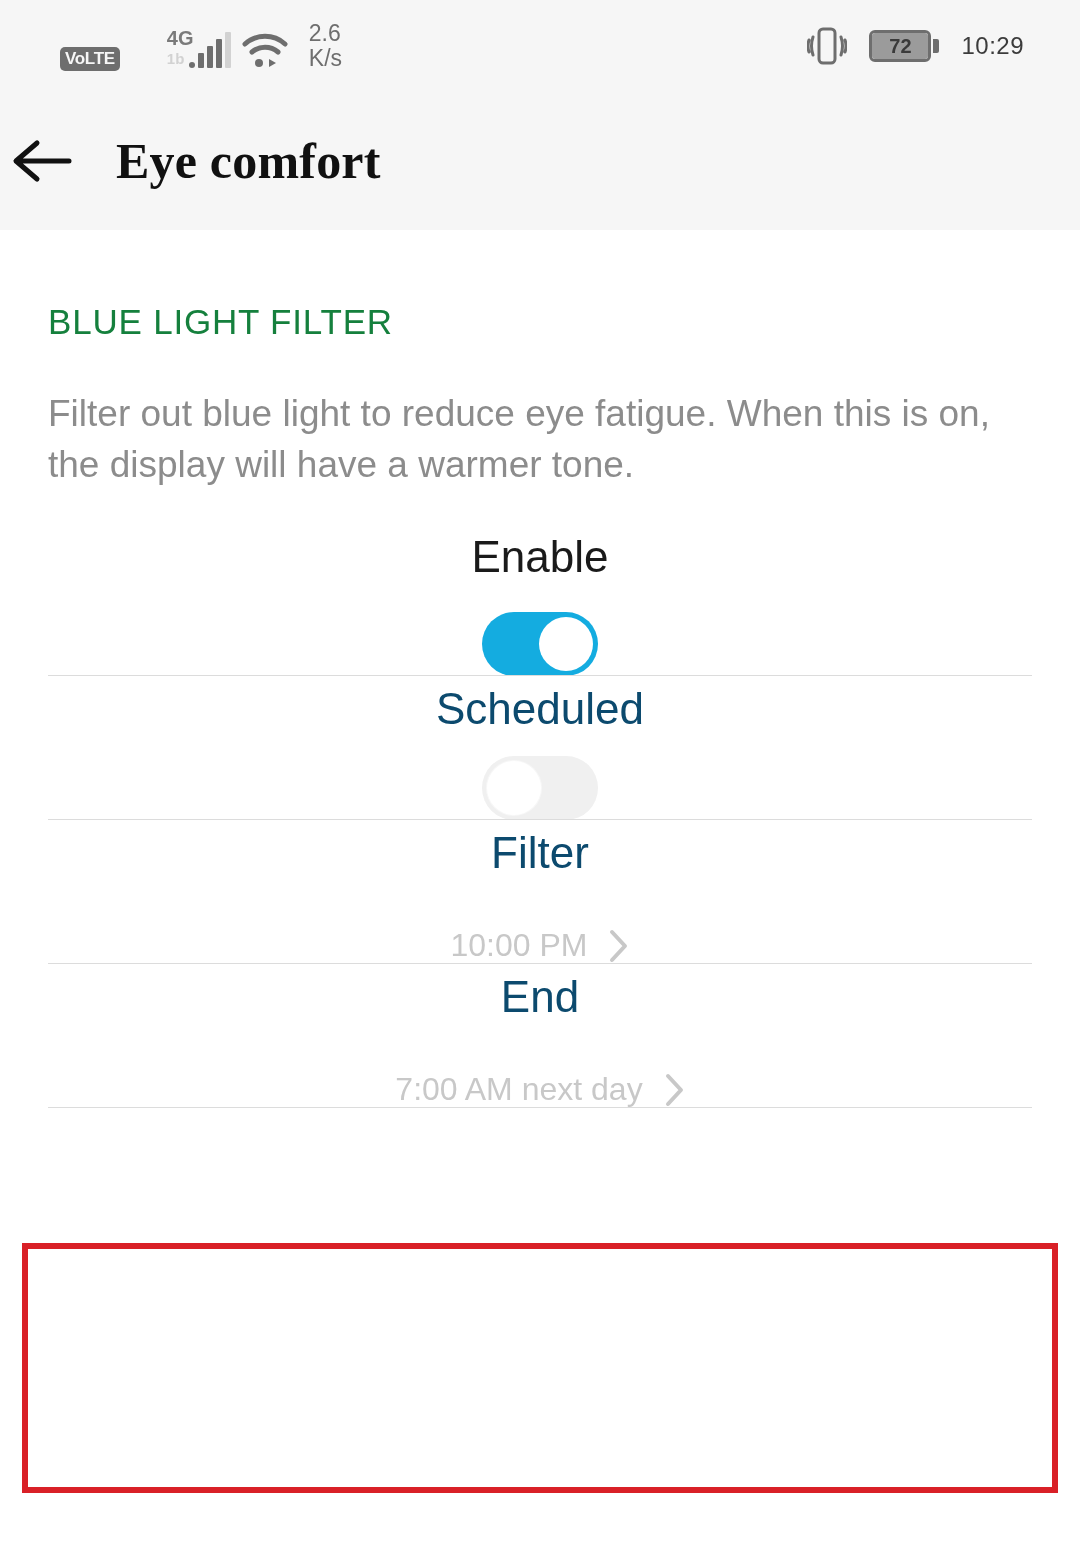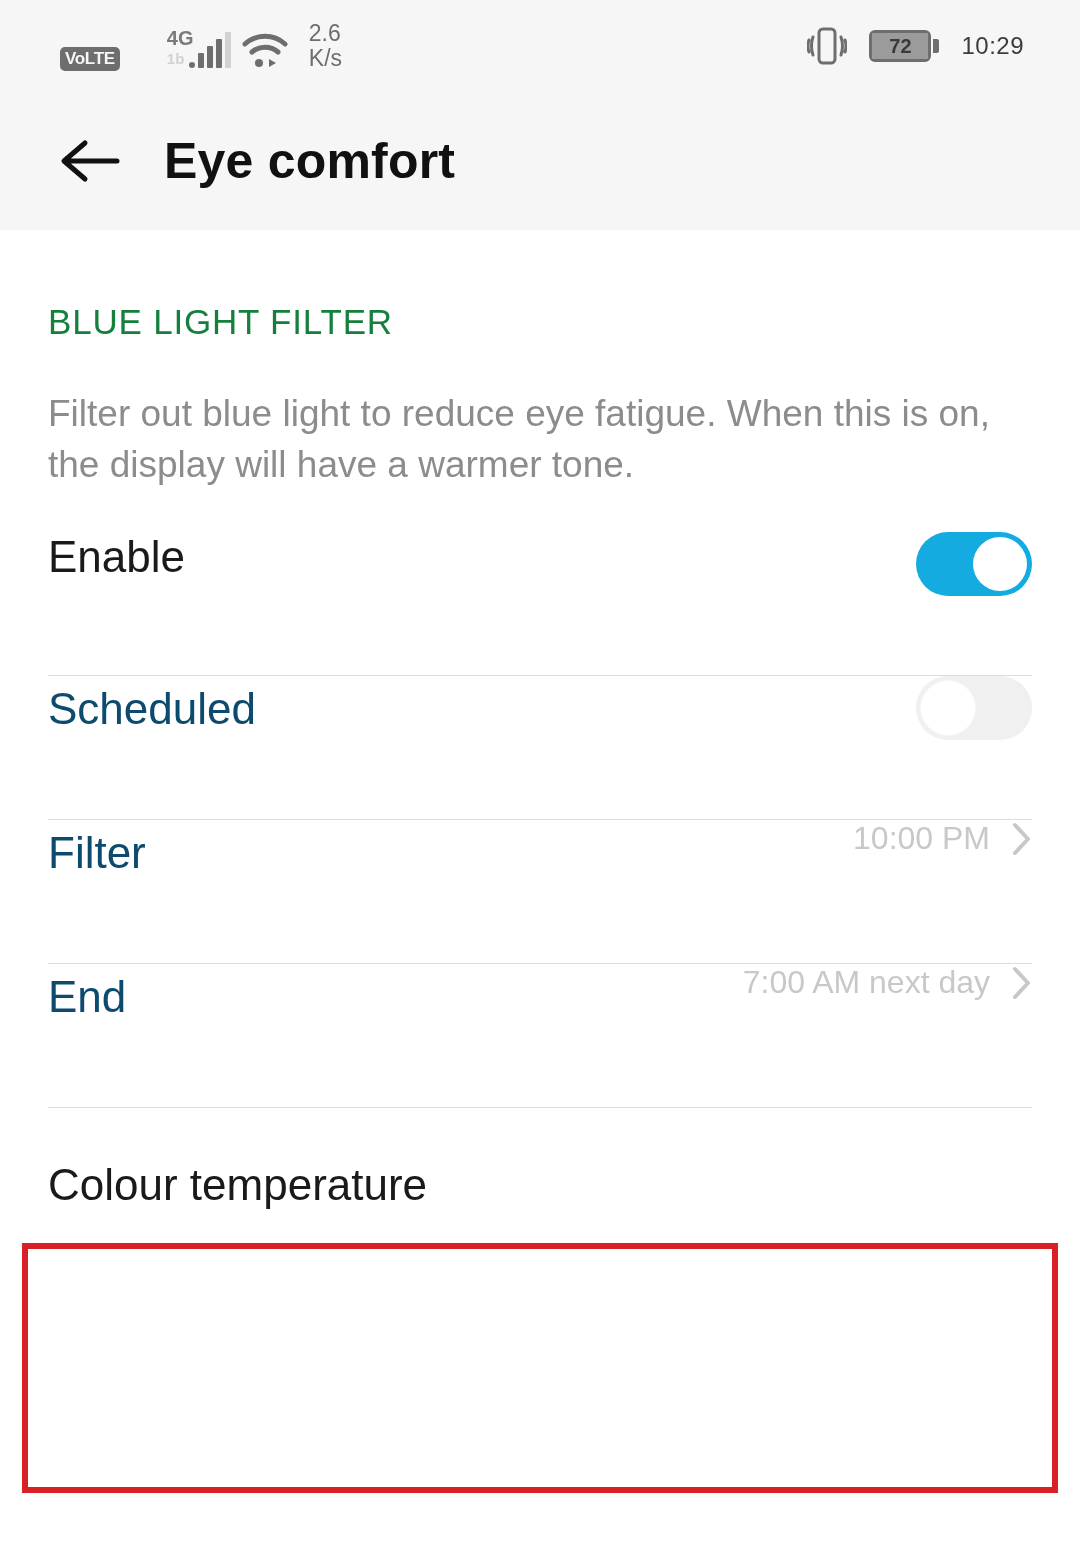--- a/index.html
+++ b/index.html
@@ -50,40 +50,40 @@
     background:#9b9b9b; color:#3a3a3a; font-size:20px; font-weight:bold;
     width:100%; height:100%; display:flex; align-items:center; justify-content:center;
     border-radius:3px;
   }
   .battery .tip{ width:6px; height:14px; background:#6e6e6e; border-radius:0 2px 2px 0; margin-left:2px;}
   .clock{ font-size:24px; color:#3c3c3c; letter-spacing:0.5px; }
 
   
   .appbar{
     position:absolute; left:0; top:92px; width:1080px; height:138px;
-    background:#f6f6f6; display:flex; align-items:center; padding-left:48px;
+    background:#f6f6f6; display:flex; align-items:center; font-family:Liberation Serif, serif;
   }
   .backbtn{ width:84px; height:84px; display:flex; align-items:center; justify-content:center; }
   .pagetitle{ font-size:50px; font-weight:bold; color:#111111; margin-left:32px; letter-spacing:0.2px; }
 
   
   .content{ position:absolute; left:0; top:230px; width:1080px; }
 
   .section-label{
     font-size:35px; color:#15803d; letter-spacing:0.8px;
     padding:72px 0 0 48px;
   }
   .section-desc{
     font-size:37px; color:#8c8c8c; line-height:1.38;
     padding:46px 64px 0 48px;
   }
 
   .row{
     position:relative; height:144px; margin:0 48px;
-    display:flex; align-items:flex-start; justify-content:space-between;
+    display:flex; align-items:center; justify-content:space-between;flex-direction:column;
   }
   .row.divided::after{
     content:""; position:absolute; left:0; right:0; bottom:0;
     height:1px; background:#dcdcdc;
   }
   .row-label{ font-size:44px; color:#1a1a1a; }
   .row-label.dim{ color:#0c4a6e;margin-top:8px; }
   .row-right{ display:flex; align-items:center; gap:22px; }
   .row-value{ font-size:32px; color:#c8c8c8; }
 
@@ -227,19 +227,18 @@
       <span class="row-right">
         <span class="row-value">7:00 AM next day</span>
         <span class="chev">
           <svg width="20" height="34" viewBox="0 0 20 34">
               <path d="M3 3 L16 17 L3 31" stroke="#c8c8c8" stroke-width="4" fill="none" stroke-linecap="round" stroke-linejoin="round"></path>
             </svg>
         </span>
       </span>
     </div>
 
-    <div class="ct-title">Colour temperature</div>
   </div>
 
 
   <div class="highlight" style="border-color: rgb(217, 32, 39);"></div>
 
 </div>
 
 </body></html>

